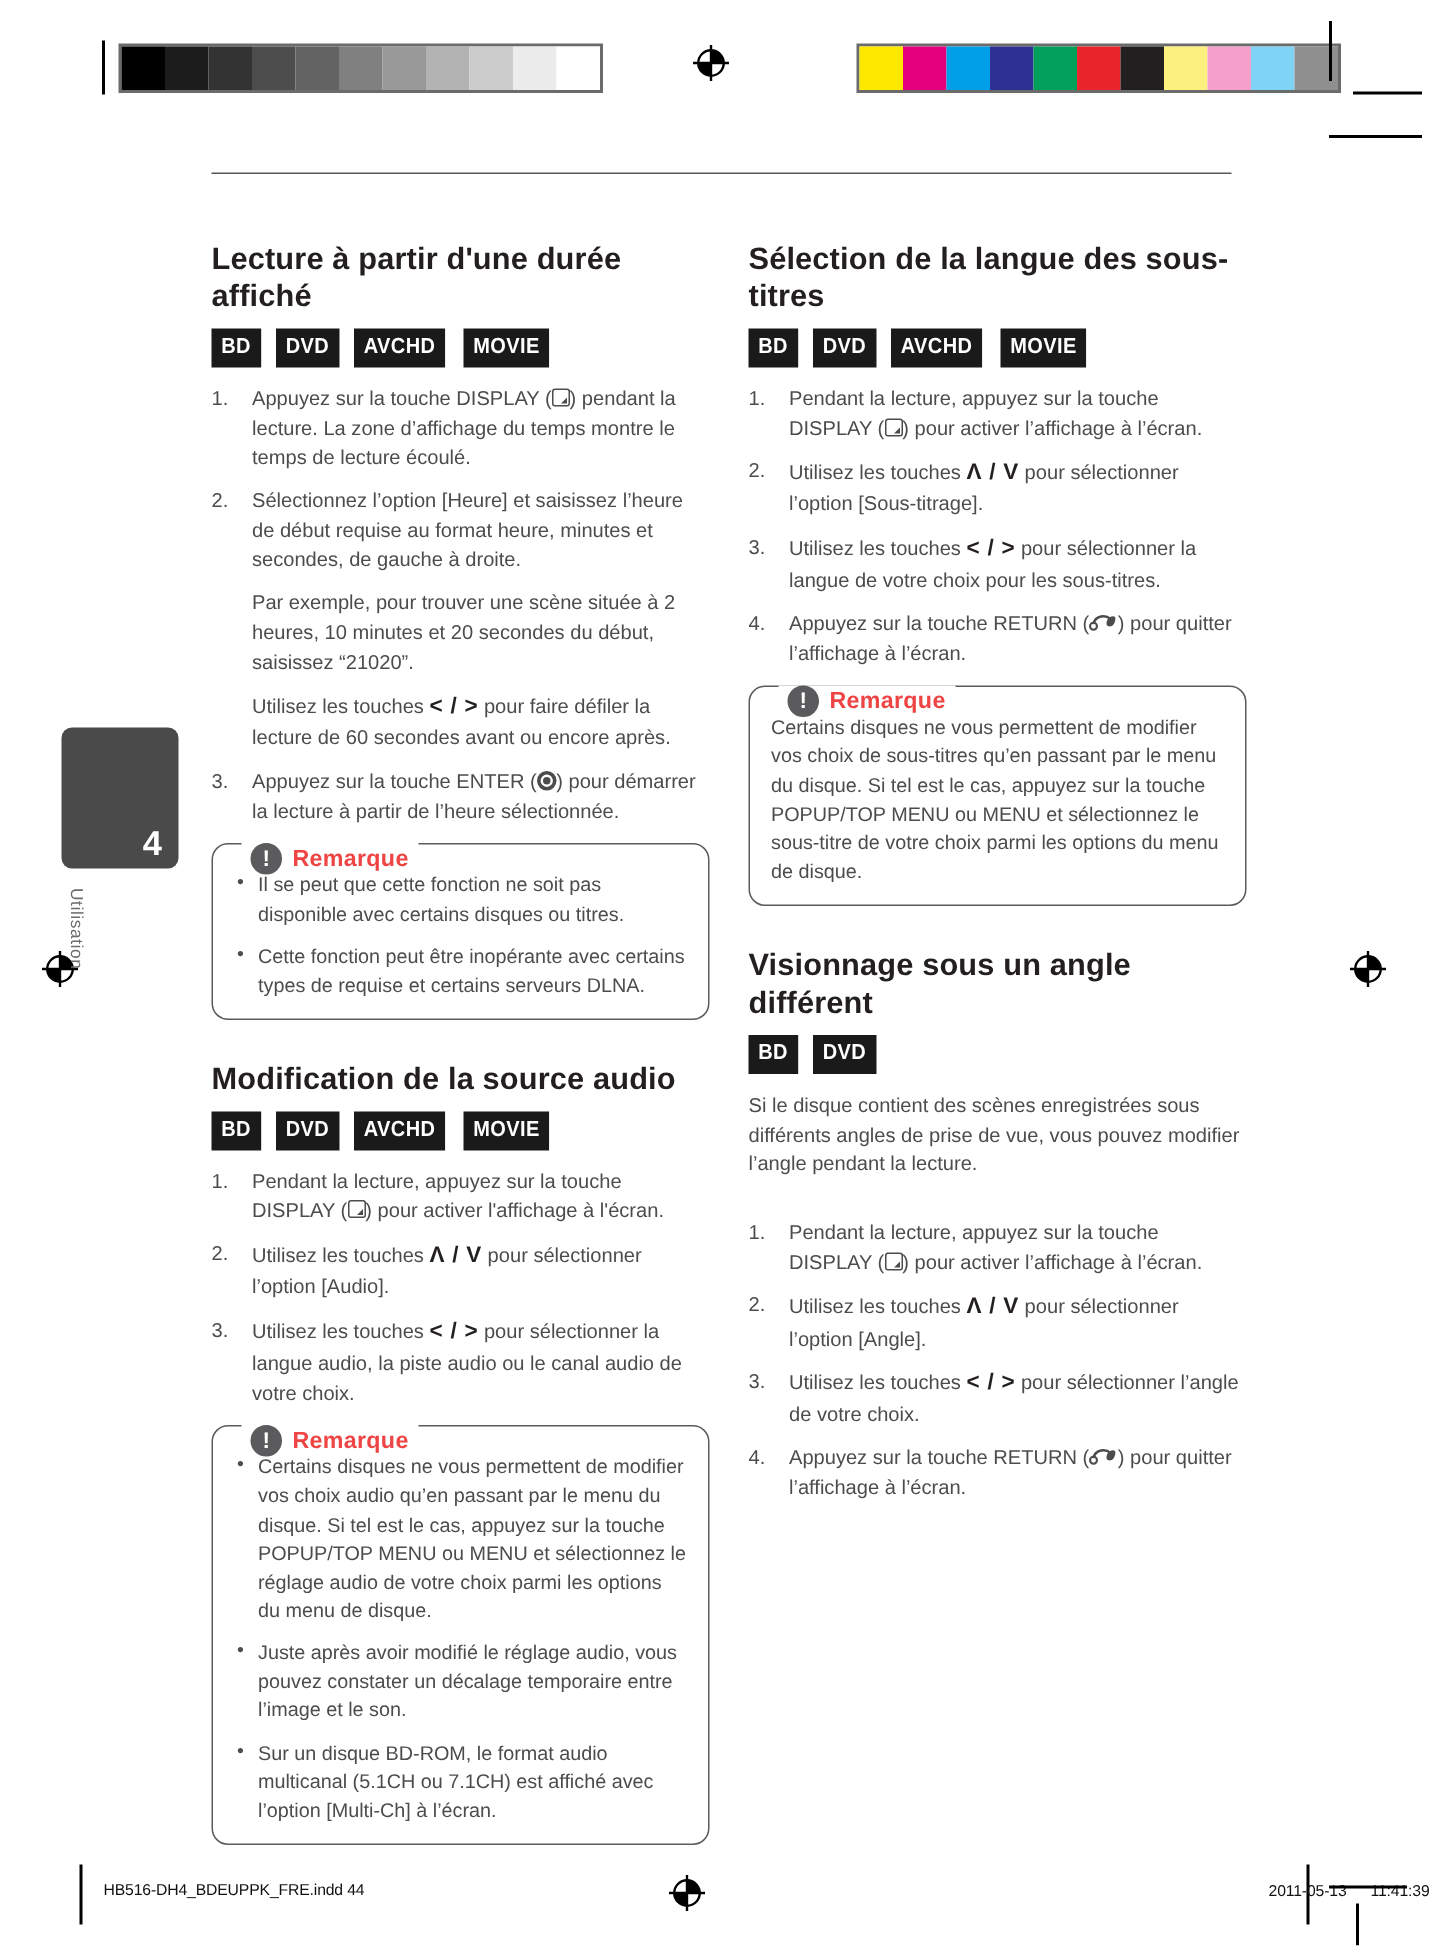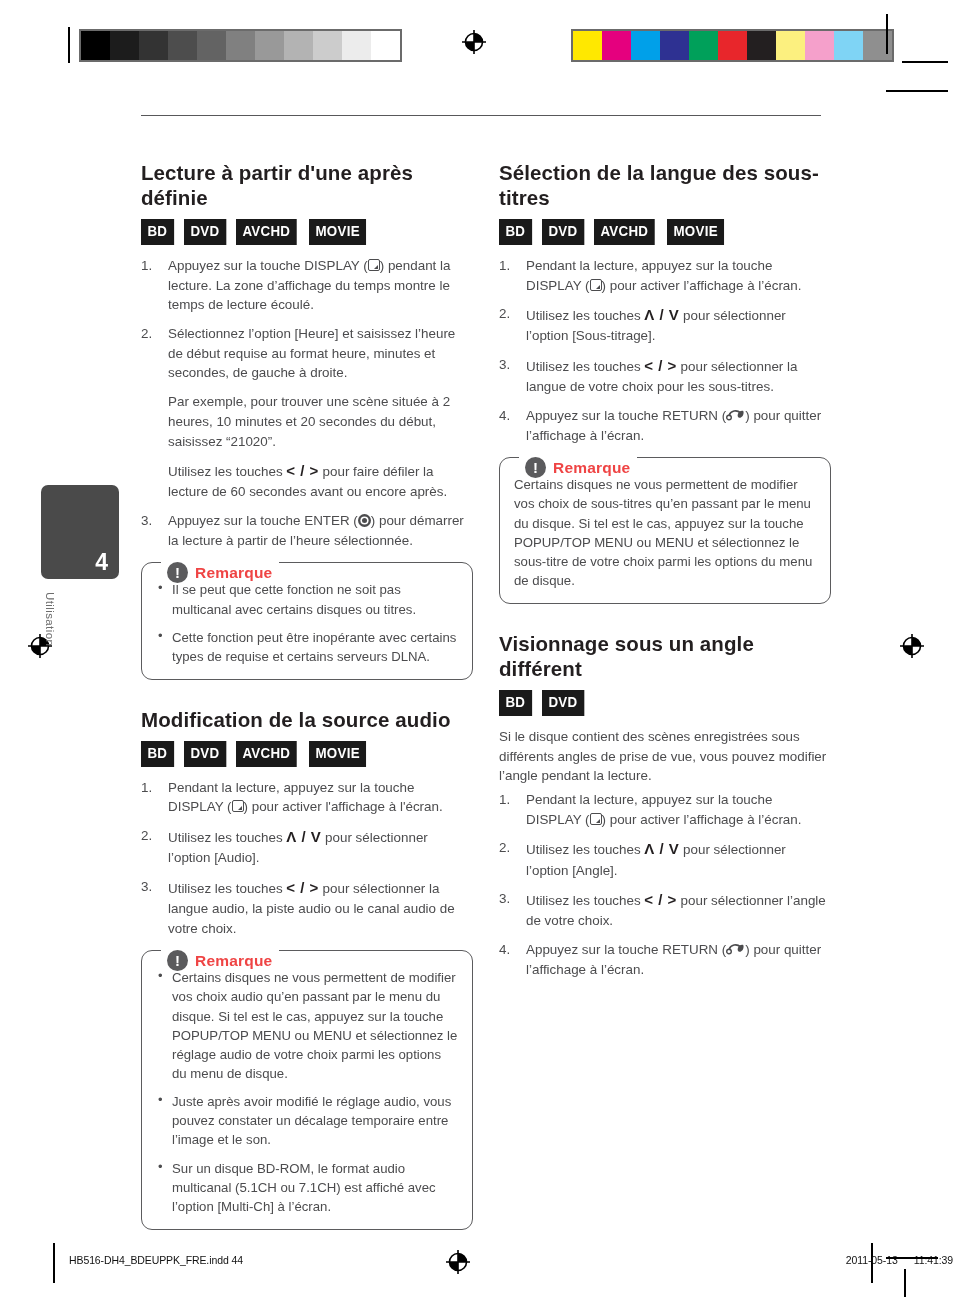--- a/index.html
+++ b/index.html
@@ -64,21 +64,21 @@
     transform: scaleX(.92); transform-origin: left center; }
 
   
   ol.steps { list-style: none; }
   ol.steps > li { position: relative; padding-left: 27px; margin-bottom: 9px;
     font-size: 13.4px; line-height: 1.47; color: #4c4c4e; }
   ol.steps > li .num { position: absolute; left: 0; top: 0; width: 22px;
     font-size: 13.4px; color: #4c4c4e; }
   .substep { padding-left: 27px; font-size: 13.4px; line-height: 1.47;
     color: #4c4c4e; margin-bottom: 9px; }
-  p.intro { font-size: 13.4px; line-height: 1.47; color: #4c4c4e; margin-bottom: 4px; }
+  p.intro { font-size: 13.4px; line-height: 1.47; color: #4c4c4e; margin-bottom: 26px; }
 
   
   .ico { display: inline-block; vertical-align: -2px; }
   .ico-display { width: 12px; height: 12px; border: 1.6px solid #4c4c4e;
     border-radius: 2px; position: relative; vertical-align: -1px; }
   .ico-display::after { content: ""; position: absolute; right: 1px; bottom: 1px;
     width: 0; height: 0; border-left: 4px solid transparent; border-bottom: 4px solid #4c4c4e; }
   .ico-enter { width: 13px; height: 13px; border-radius: 50%; background: #4c4c4e;
     position: relative; vertical-align: -2px; }
   .ico-enter::after { content: ""; position: absolute; left: 50%; top: 50%;
@@ -180,21 +180,21 @@
     <div class="header-rule"></div>
   </div>
 
   <div class="chap-tab">
     <span class="chap-num">4</span>
   </div>
   <div class="chap-label">Utilisation</div>
 
   <div class="col col-left">
     <div>
-      <h2 class="sect">Lecture à partir d'une après définie</h2>
+      <h2 class="sect">Lecture à partir d'une durée affiché</h2>
       <div class="badges">
           <span class="badge">BD</span>
           <span class="badge">DVD</span>
           <span class="badge">AVCHD</span>
           <span class="badge">MOVIE</span>
         </div>
       <ol class="steps">
           <li><span class="num">1.</span><span>Appuyez sur la touche DISPLAY (<span class="ico ico-display"></span>) pendant la lecture. La zone d’affichage du temps montre le temps de lecture écoulé.</span></li>
           <li><span class="num">2.</span><span>Sélectionnez l’option [Heure] et saisissez l’heure de début requise au format heure, minutes et secondes, de gauche à droite.</span></li>
         </ol>
@@ -205,21 +205,21 @@
       <ol class="steps">
           <li><span class="num">3.</span><span>Appuyez sur la touche ENTER (<span class="ico ico-enter"></span>) pour démarrer la lecture à partir de l’heure sélectionnée.</span></li>
         </ol>
       <div class="note">
         <div class="note-title">
           <span class="note-bang">!</span>
           <span class="note-title-text">Remarque</span>
         </div>
         <div class="note-frame">
           <ul class="note-list">
-              <li>Il se peut que cette fonction ne soit pas multicanal avec certains disques ou titres.</li>
+              <li>Il se peut que cette fonction ne soit pas disponible avec certains disques ou titres.</li>
               <li>Cette fonction peut être inopérante avec certains types de requise et certains serveurs DLNA.</li>
             </ul>
         </div>
       </div>
     </div>
 
     <div class="sect-gap">
       <h2 class="sect">Modification de la source audio</h2>
       <div class="badges">
           <span class="badge">BD</span>

